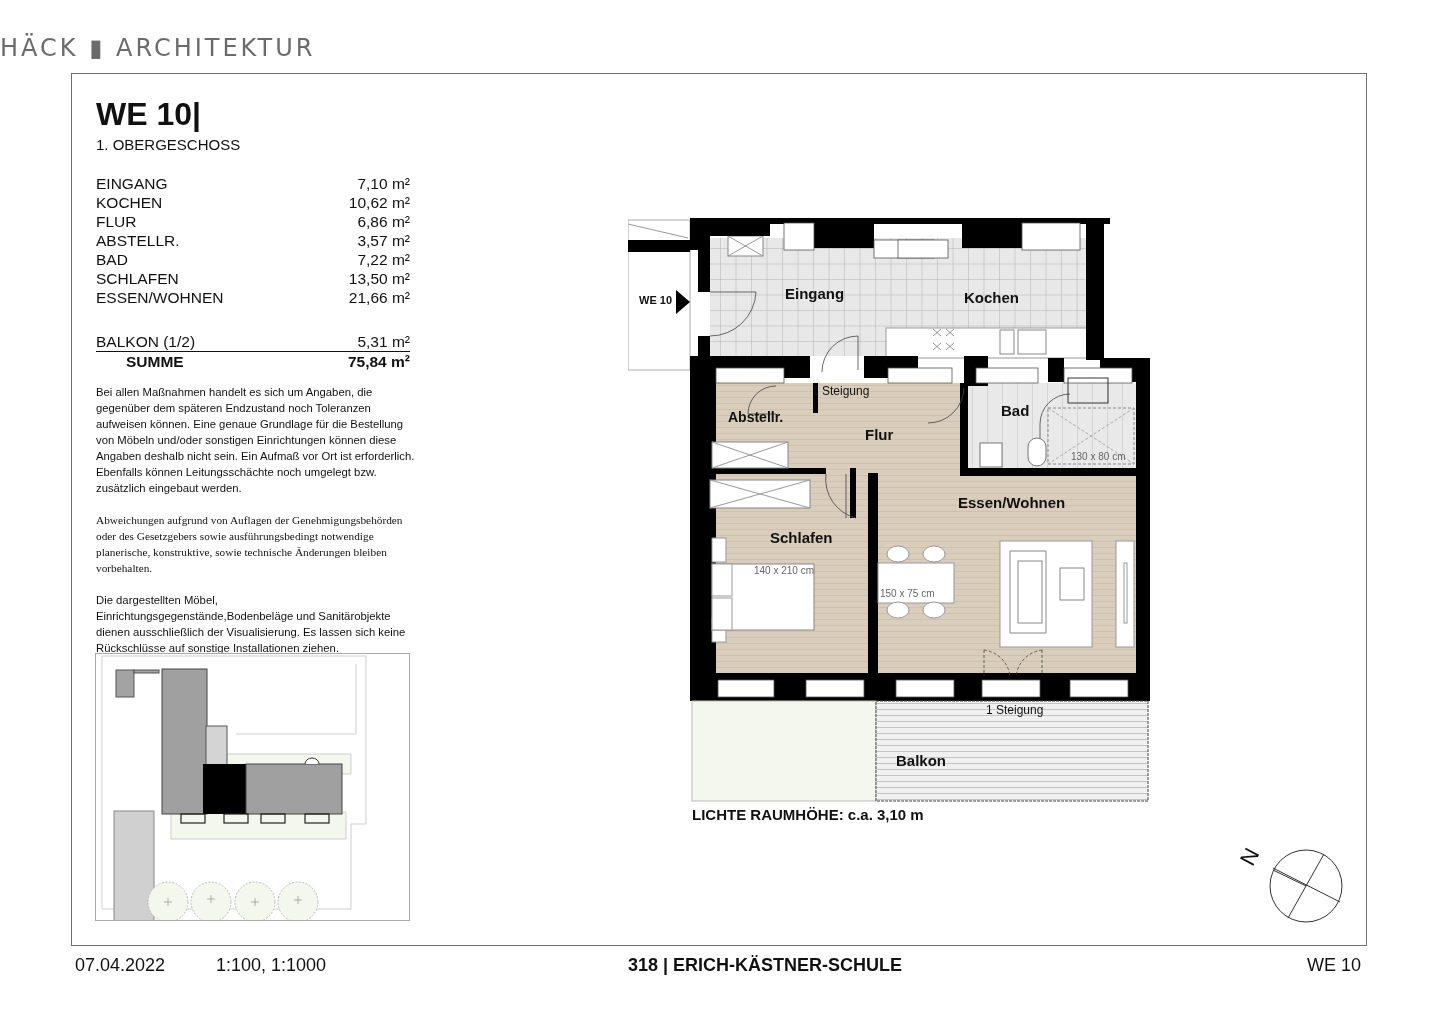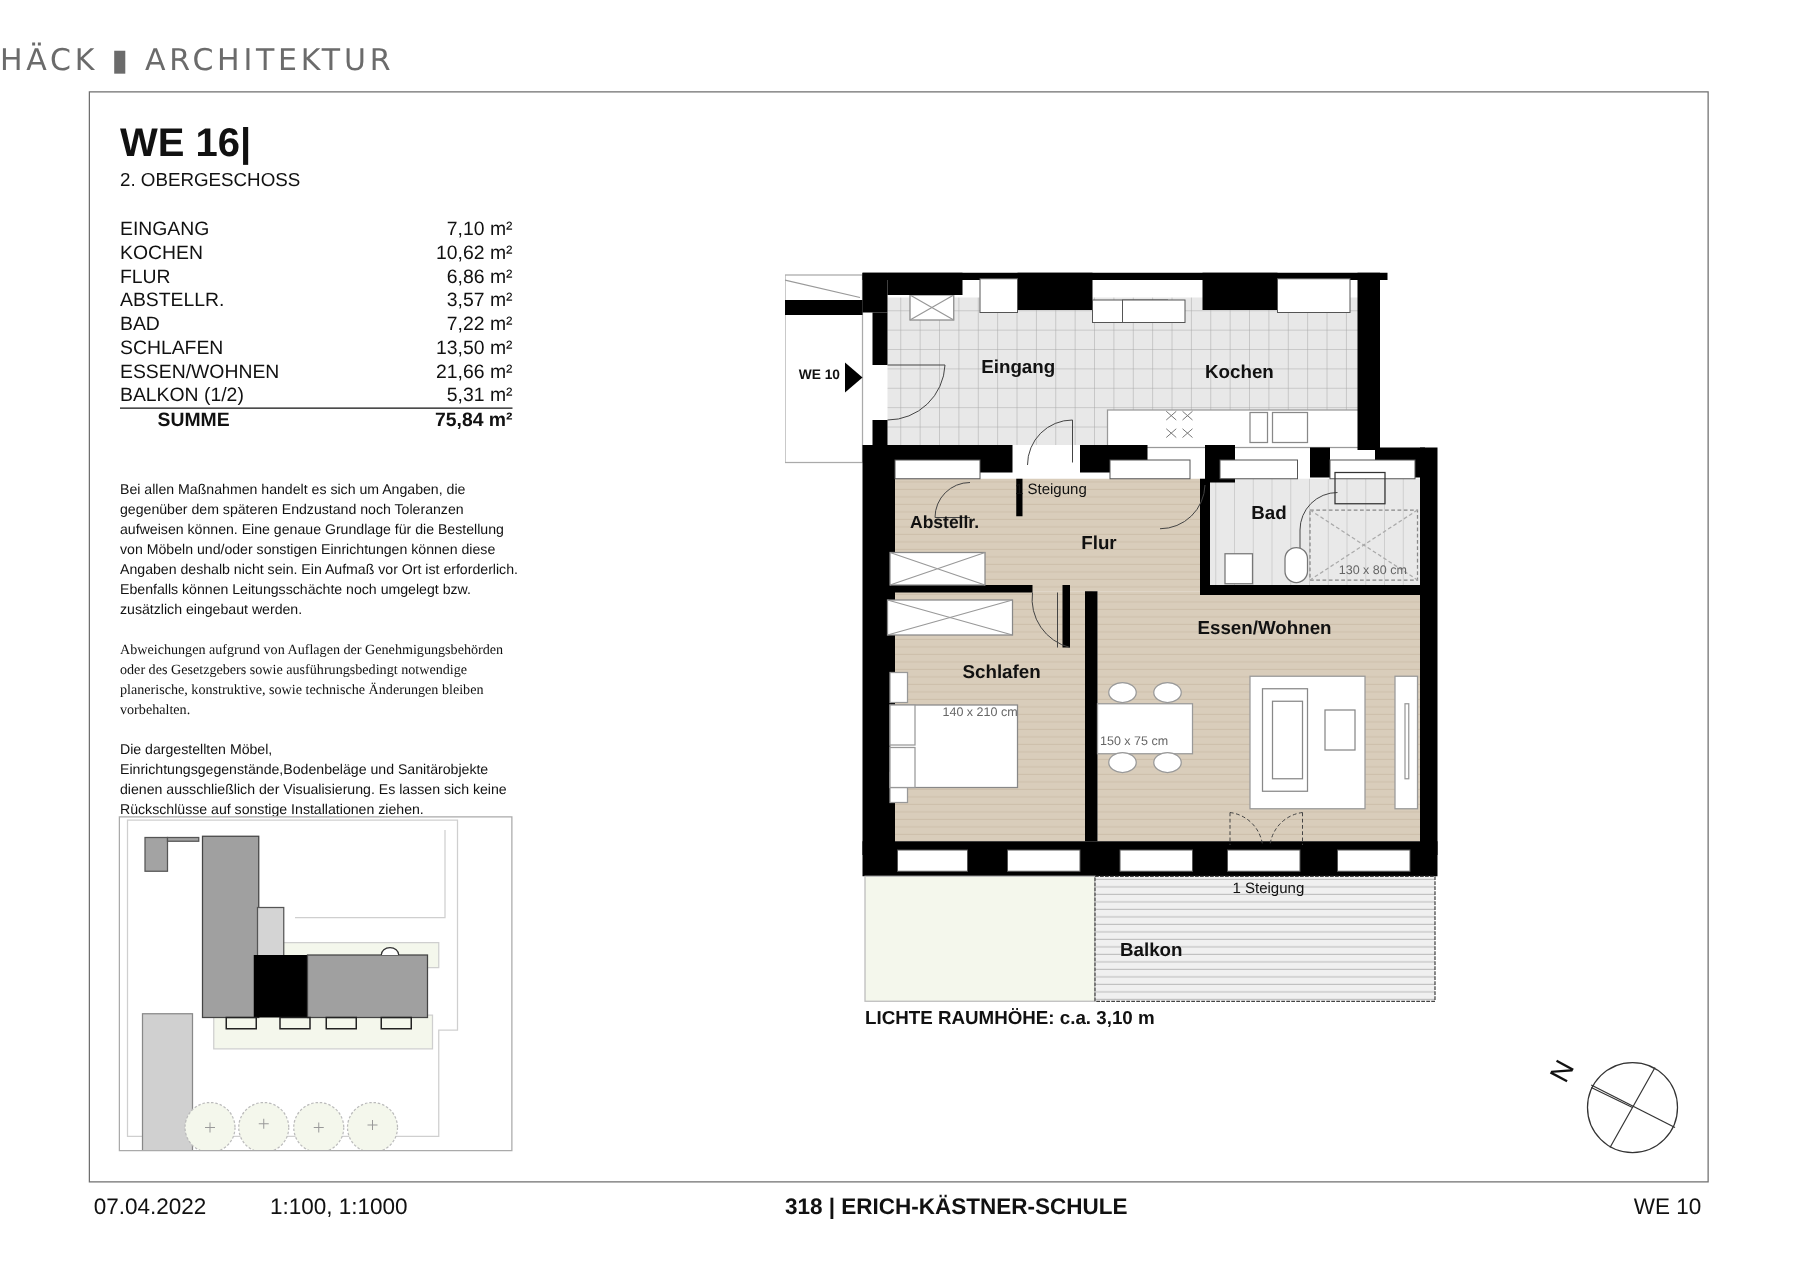--- a/index.html
+++ b/index.html
@@ -3,42 +3,42 @@
 <meta charset="utf-8">
 <style>
   html, body { margin:0; padding:0; background:#ffffff; }
   body { width:1440px; height:1019px; position:relative; overflow:hidden; font-family:"Liberation Sans", sans-serif; color:#111; }
   .brand { position:absolute; top:34px; left:0; width:1440px; font-size:24px; letter-spacing:3px; color:#6b6b6b; font-family:"DejaVu Sans", sans-serif; font-weight:normal; }
   .frame { position:absolute; left:71px; top:73px; width:1296px; height:873px; border:1px solid #6f6f6f; box-sizing:border-box; }
   .we-title { position:absolute; left:96px; top:96px; font-size:32px; font-weight:bold; letter-spacing:0px; }
   .floor { position:absolute; left:96px; top:136px; font-size:15px; }
   .area-table { position:absolute; left:96px; top:174px; width:314px; font-size:15.5px; }
   .area-row { display:flex; justify-content:space-between; height:19px; line-height:19px; }
-  .area-row.balkon { border-bottom:1.5px solid #111; }
+  .area-row.balkon { border-bottom:1.5px solid #111;margin-top:25px; }
   .area-row.sum { font-weight:bold;margin-left:30px; }
   .note { position:absolute; left:96px; width:320px; font-size:11.3px; line-height:16px; color:#111;margin-top:12px; }
   .site { position:absolute; left:95px; top:653px; width:315px; height:268px; border:1px solid #aaa; box-sizing:border-box; background:#fff; }
   .plan { position:absolute; left:628px; top:218px; width:524px; height:585px; }
   .raum { position:absolute; left:692px; top:806px; font-size:15px; font-weight:bold; }
   .compass { position:absolute; left:1236px; top:838px; width:120px; height:90px; }
   .footer { position:absolute; top:955px; font-size:18px; }
   .f-date { left:75px; }
   .f-scale { left:216px; }
   .f-title { left:0; width:1530px; text-align:center; font-weight:bold; font-size:18px; }
   .f-right { left:1307px; }
 </style>
 </head>
 <body>
 
 <div class="brand">HÄCK ▮ ARCHITEKTUR</div>
 
 <div class="frame"></div>
 
-<div class="we-title">WE 16|</div>
-<div class="floor">2. OBERGESCHOSS</div>
+<div class="we-title">WE 10|</div>
+<div class="floor">1. OBERGESCHOSS</div>
 
 <div class="area-table">
   <div class="area-row">
       <span>EINGANG</span>
       <span>7,10 m²</span>
     </div>
   <div class="area-row">
       <span>KOCHEN</span>
       <span>10,62 m²</span>
     </div>

